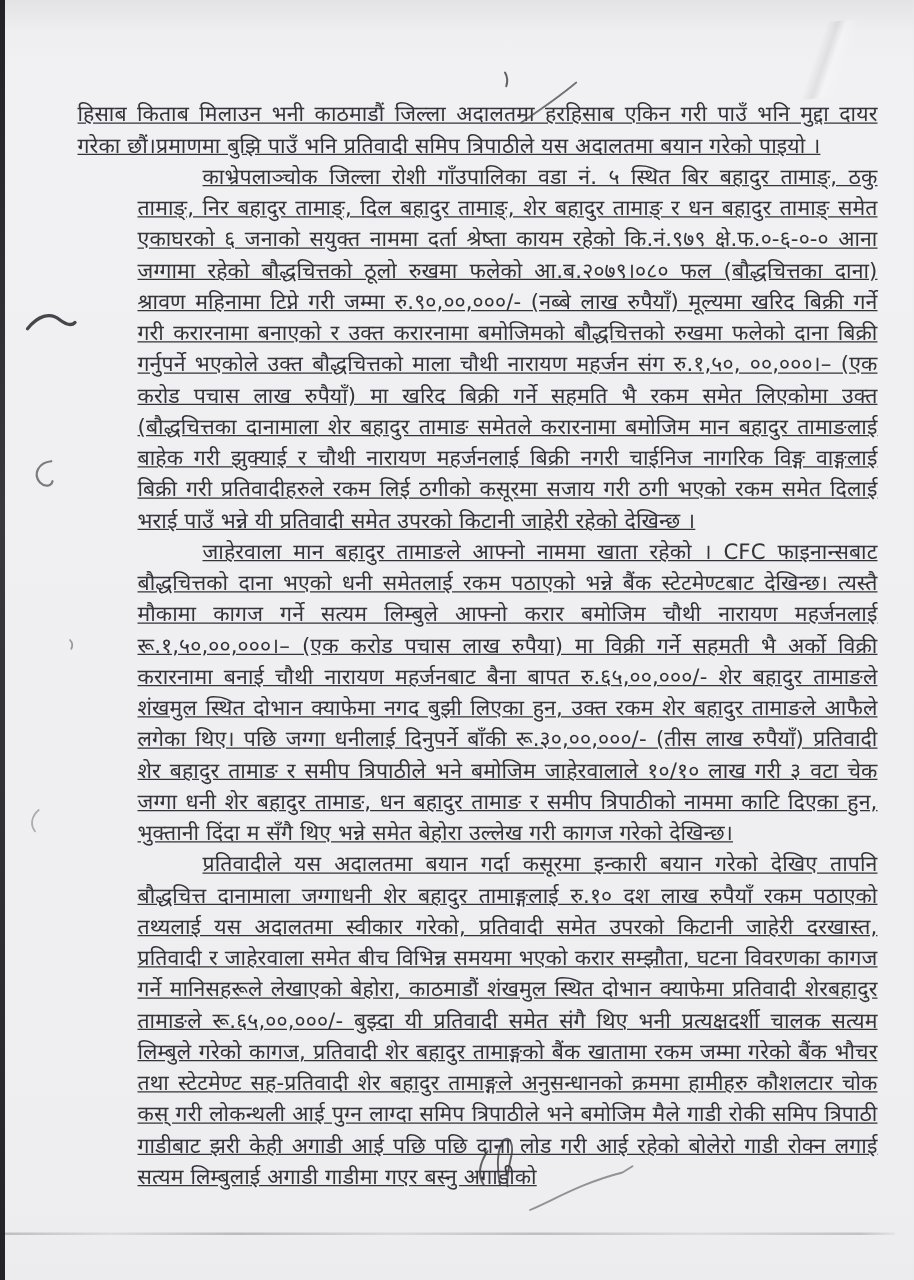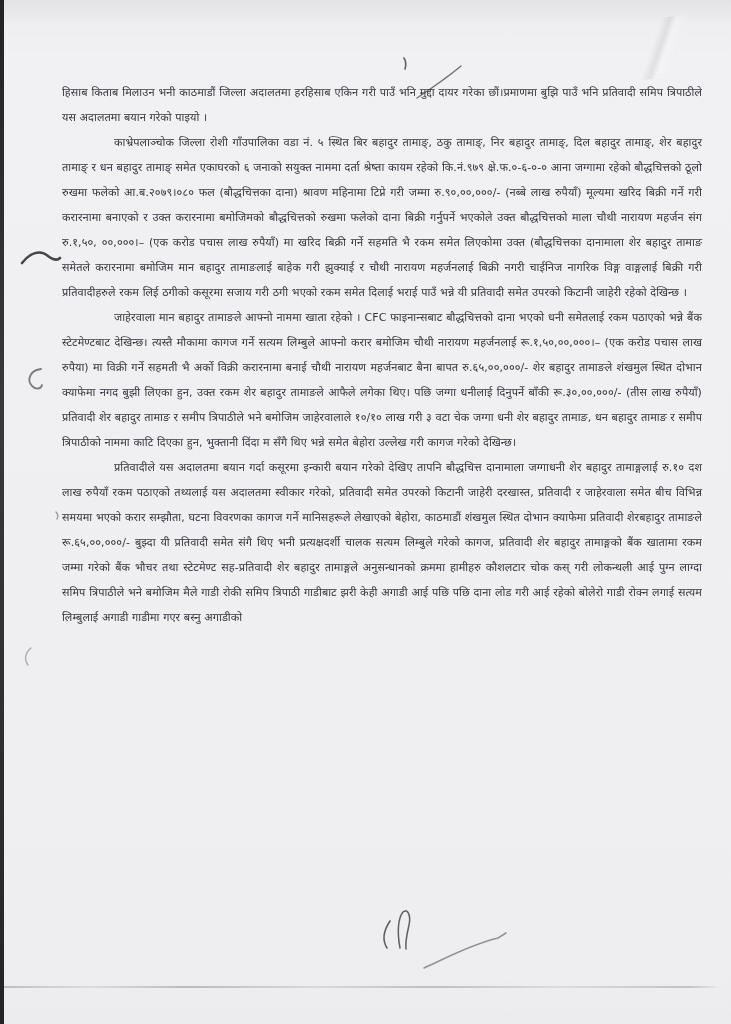--- a/index.html
+++ b/index.html
@@ -28,27 +28,28 @@
   .crease-bottom{
     position:absolute;left:4px;top:986px;width:712px;height:2px;
     background:linear-gradient(90deg,
       rgba(70,70,75,0.28) 0%, rgba(70,70,75,0.10) 12%, rgba(70,70,75,0.30) 26%,
       rgba(70,70,75,0.12) 44%, rgba(70,70,75,0.28) 60%, rgba(70,70,75,0.10) 78%,
       rgba(70,70,75,0.26) 96%, rgba(70,70,75,0.05) 100%);
   }
   .text-block{
     position:absolute;left:62px;top:80px;width:640px;
     color:#34333a;
-    font-size:11px;
+    font-size:17px;
     line-height:25px;
     text-align:justify;
     letter-spacing:0.1px;
+    text-decoration:underline;
   }
   .text-block p{margin:0;padding:0;}
-  .text-block p.indent{text-indent:52px;}
+  .text-block p.indent{text-indent:52px;margin-left:48px;}
   .pen-marks{
     position:absolute;left:0;top:0;width:731px;height:1024px;
     pointer-events:none;
   }
 </style>
 </head>
 <body>
 
 <div class="scan-page">
 

